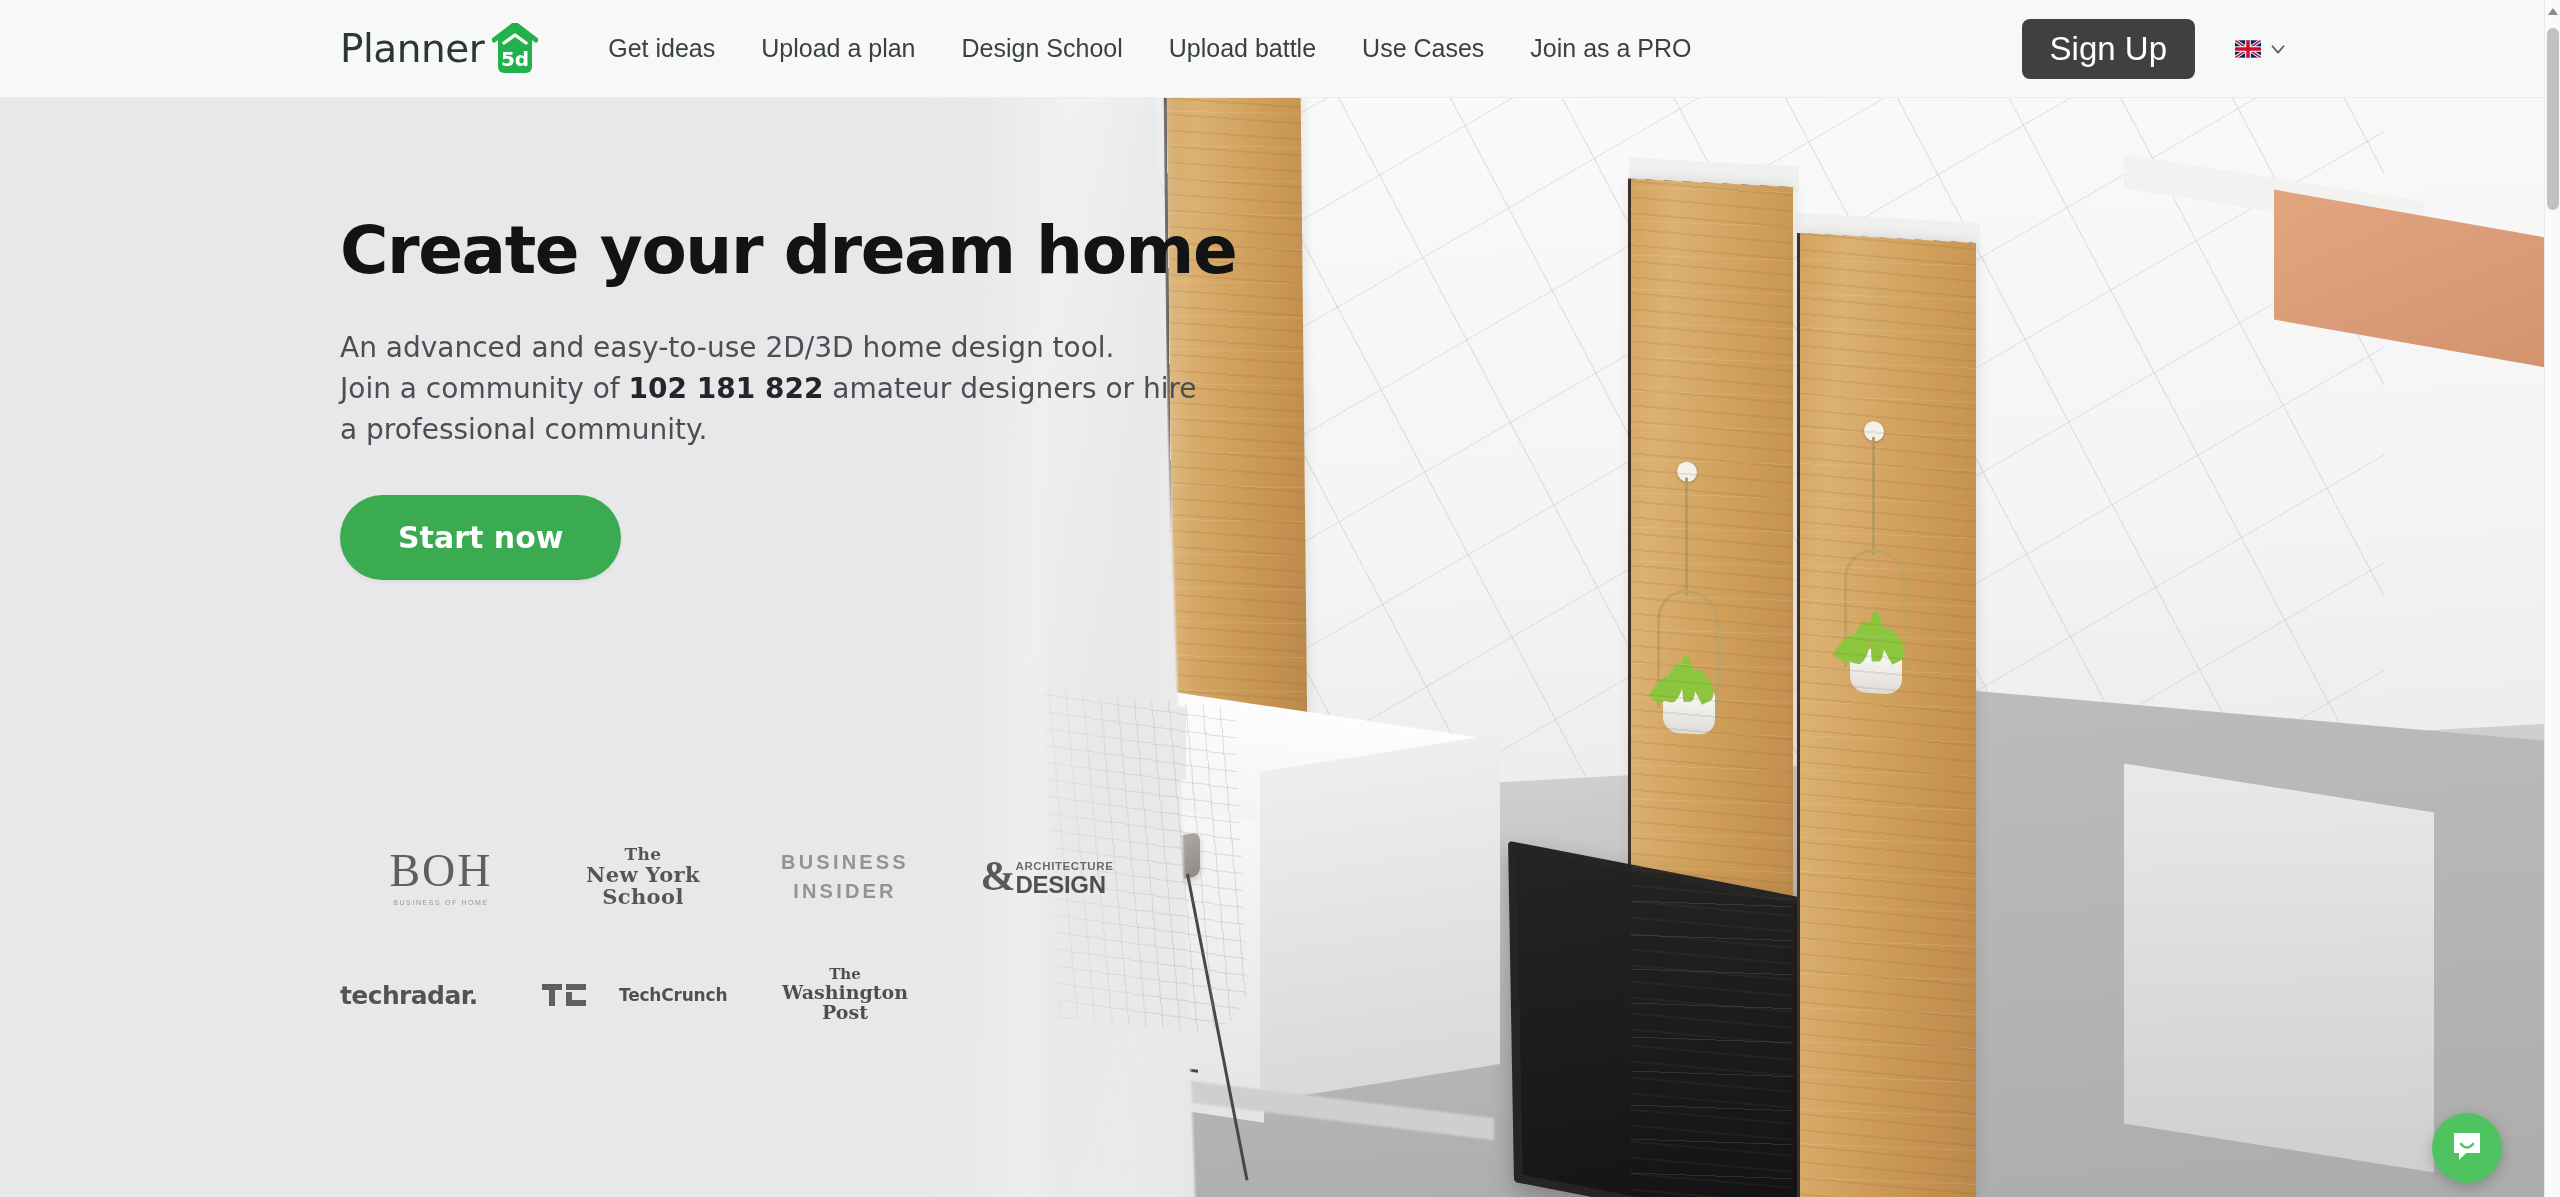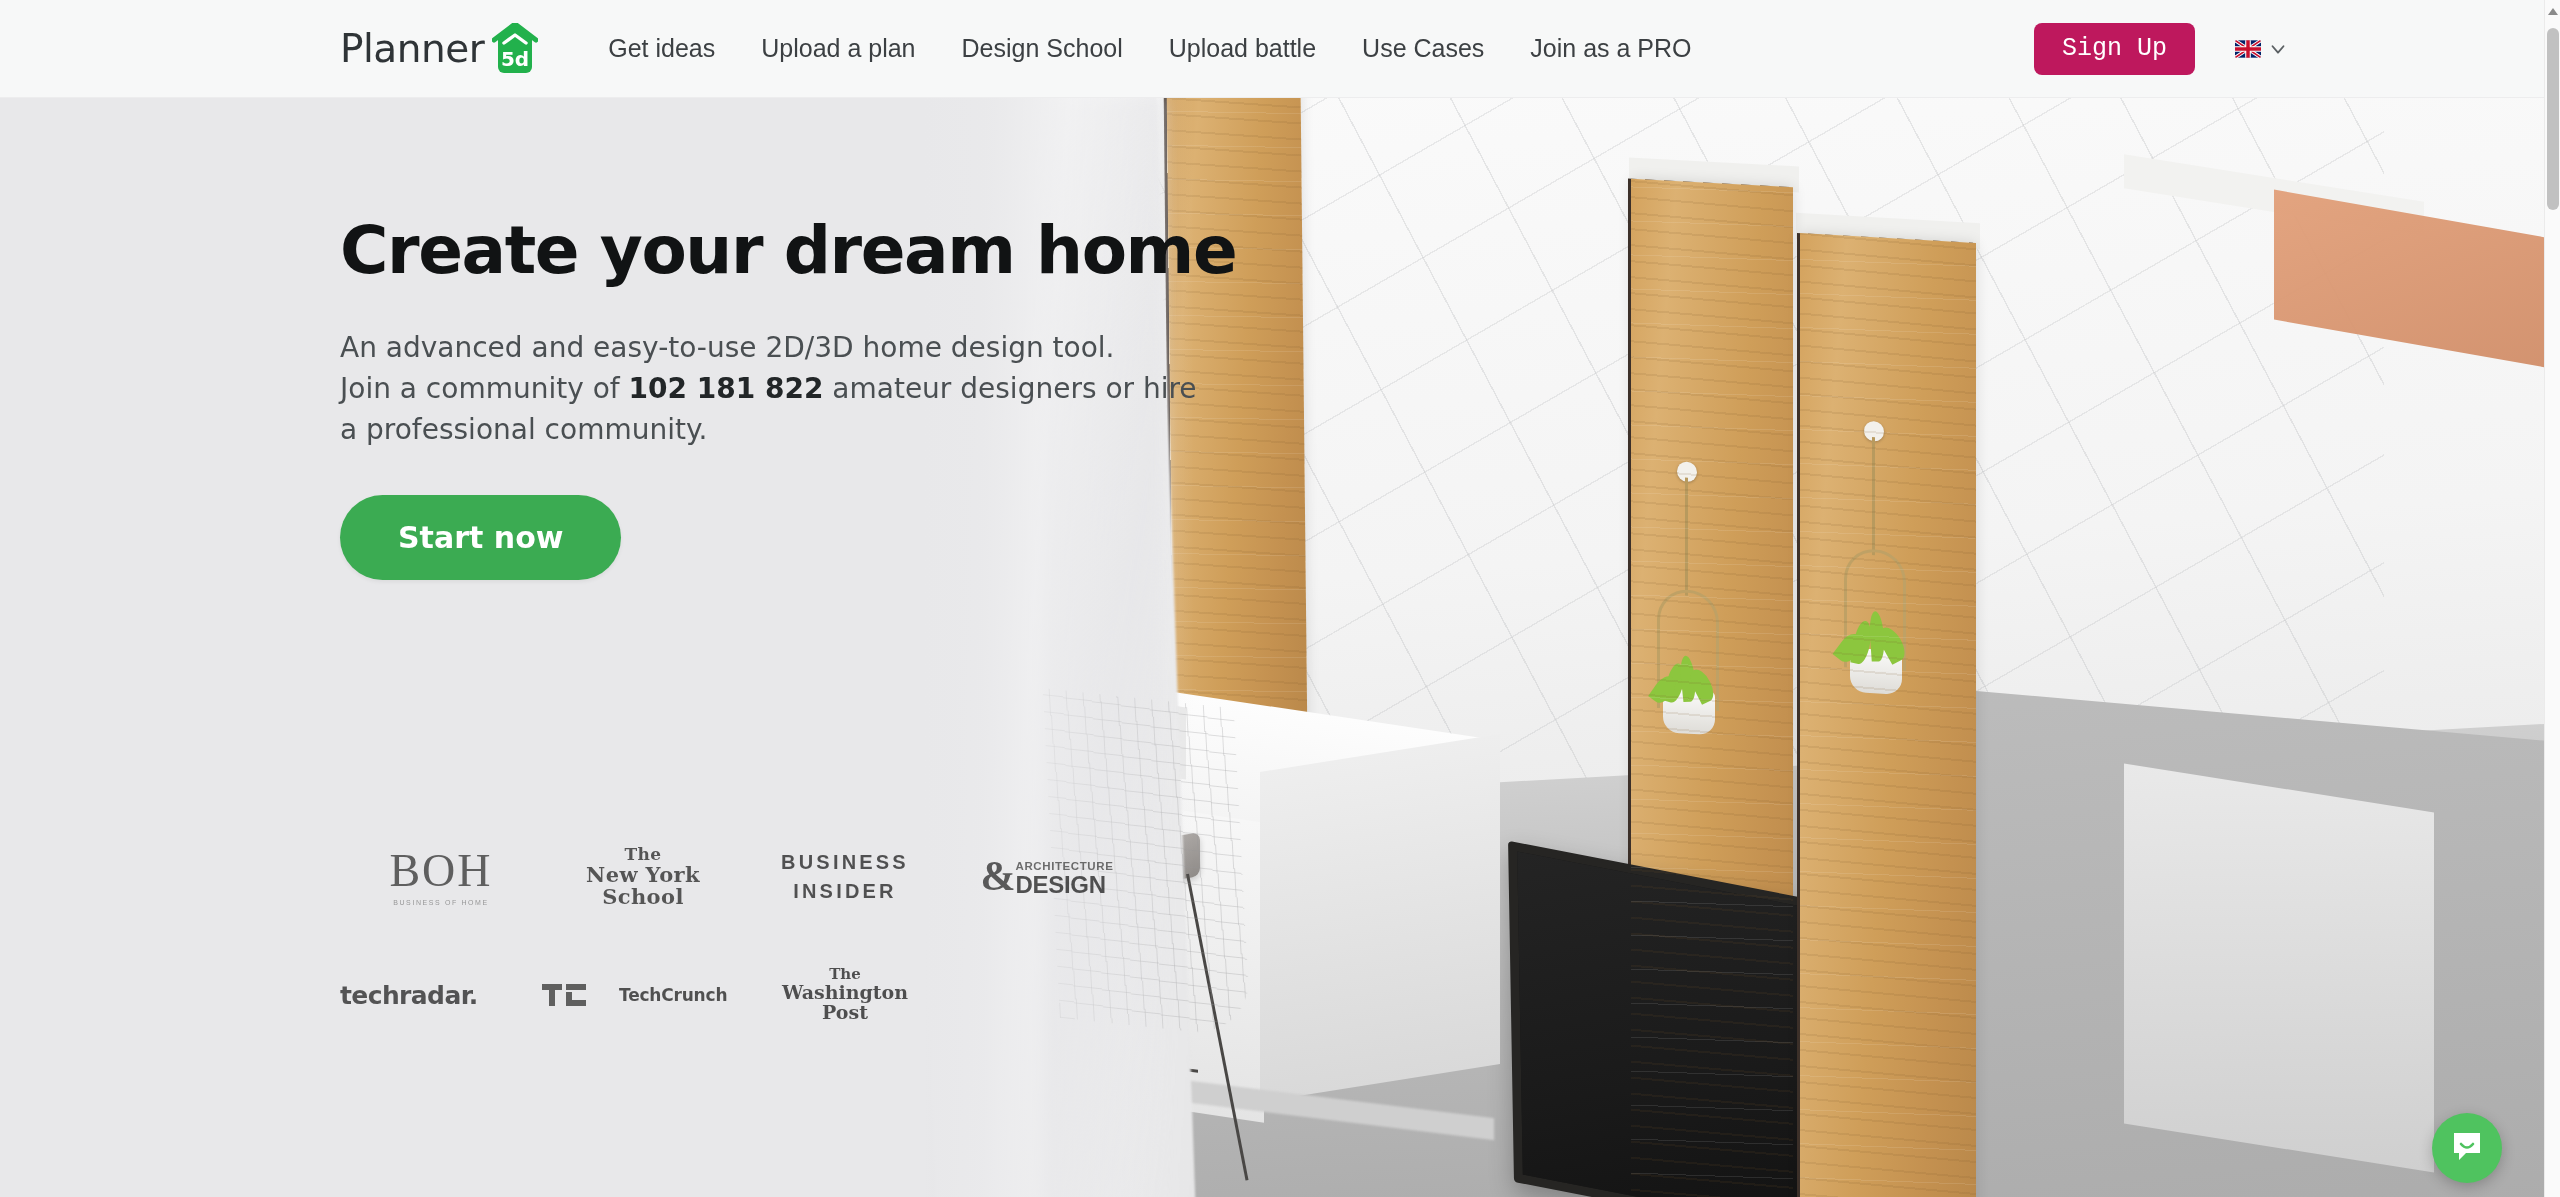--- a/index.html
+++ b/index.html
@@ -37,25 +37,24 @@
   .nav-item{
     font-size:25px; color:#3c4043; padding:0 23px;
     white-space:nowrap; cursor:pointer; line-height:1;
   }
 
   .header-right{
     margin-left:auto; margin-right:245px;
     display:flex; align-items:center; gap:0;
   }
   .signup-btn{
-    background:#be185d; color:#fff; font-size:25px;
+    background:#404040; color:#fff; font-size:33px;
     border:none; border-radius:8px;
     padding:13px 28px 14px; cursor:pointer; line-height:1;
     white-space:nowrap;
-    font-family:Liberation Mono, monospace;
   }
   .lang{
     display:flex; align-items:center; gap:6px;
     margin-left:30px; cursor:pointer;
     padding:14px 10px; border-radius:6px;
   }
   .flag{ width:26px; height:18px; display:block; border-radius:2px; }
   .chev{ width:22px; height:22px; display:block; }
 
   
@@ -312,21 +311,21 @@
   .lg-nyt{
     font-family:"DejaVu Serif", serif; font-weight:700; font-size:20px;
     line-height:1.08; text-align:center; color:#1d1d1d; letter-spacing:.4px;
   }
   .lg-nyt .l1{ font-size:17px; }
   .lg-nyt .l2{ font-size:21px; }
   .lg-nyt .l3{ font-size:21px; }
   .lg-bi{
     font-family:"Liberation Sans", sans-serif; font-weight:700;
     font-size:20px; letter-spacing:3.2px; line-height:1.45;
-    text-align:center; color:#0f172a;
+    text-align:center; color:#737373;
   }
   .lg-ad{
     display:flex; align-items:center; gap:2px; color:#222;
   }
   .lg-ad .amp{
     font-family:"Liberation Serif", serif; font-weight:700; font-size:42px;
     line-height:.8; margin-right:-2px;
   }
   .lg-ad .stack{ line-height:1; }
   .lg-ad .top{

